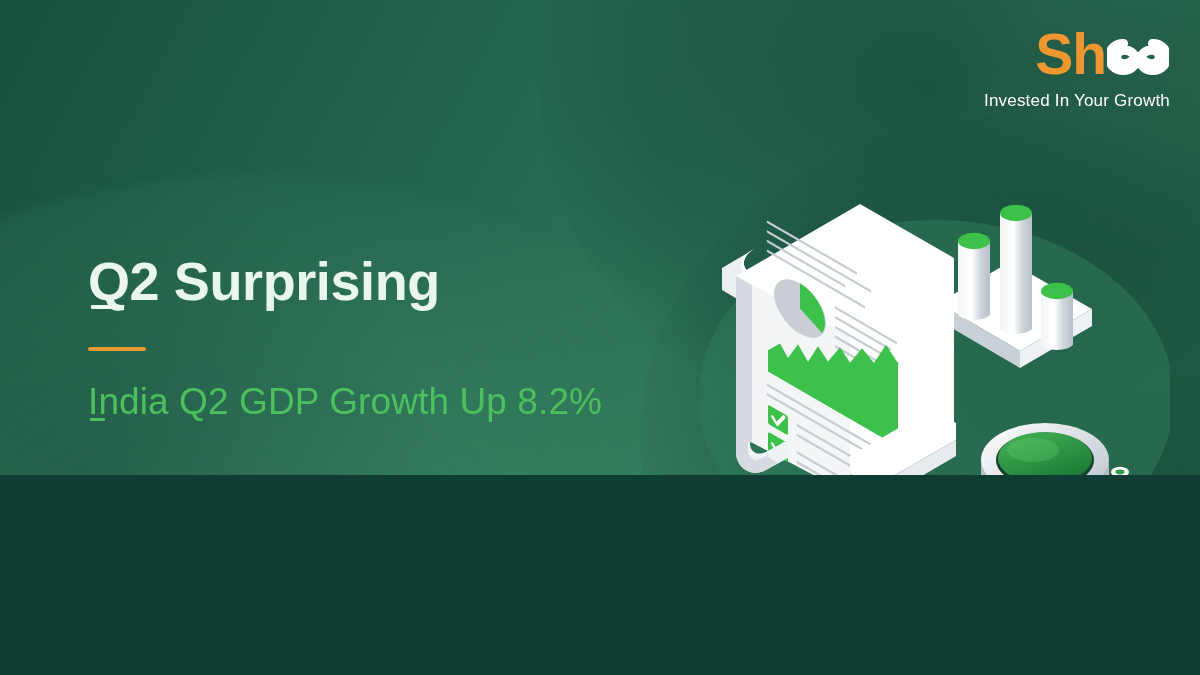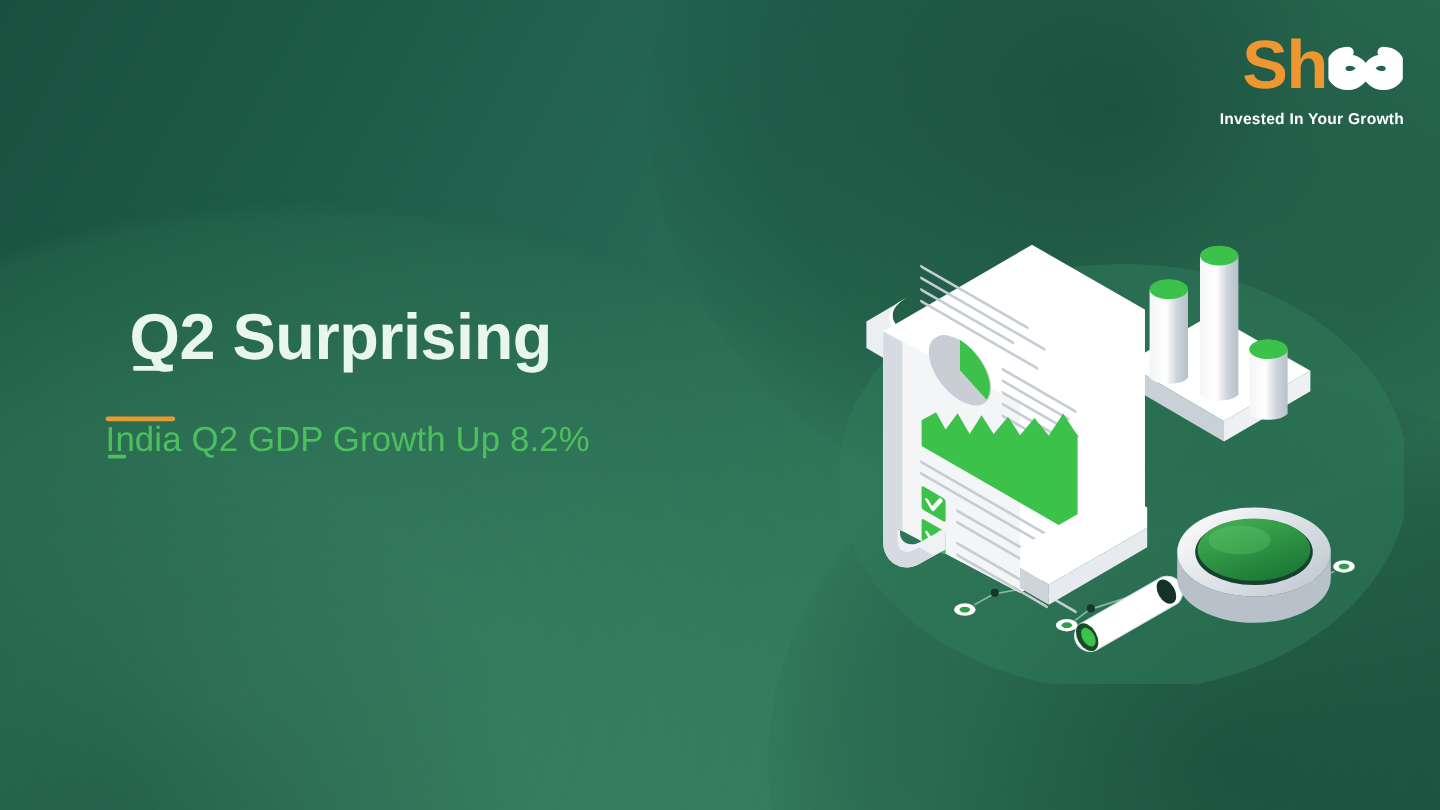--- a/index.html
+++ b/index.html
@@ -5,21 +5,21 @@
   * { margin:0; padding:0; box-sizing:border-box; }
   html, body { width:1200px; height:675px; overflow:hidden; }
   body {
     font-family: "Liberation Sans", sans-serif;
     background:#0f3d34;
   }
 
   
   .stage{
     position:relative;
-    width:1200px; height:675px;
+    width:1200px; height:475px;
     overflow:hidden;
     background:#701a75;
   }
 
   
   .bg-base{
     position:absolute; inset:0;
     background:
       linear-gradient(118deg,
         #19503f 0%,
@@ -93,62 +93,63 @@
   .logo-nya{ color:#ee962f; }
   .logo-inf{
     display:inline-flex;
     align-items:center;
     margin:0 1px;
     position:relative;
     top:2px;
   }
   .logo-tag{
     margin-top:8px;
-    font-size:13px;
-    font-weight:bold;
+    font-size:17px;
+    font-weight:normal;
     color:#ffffff;
     letter-spacing:0.2px;
     white-space:nowrap;
   }
 
   
   .copy{
     position:absolute;
     left:88px; top:251px;
     width:620px;
     z-index:15;
   }
   .headline{
     font-size:54px;
     font-weight:bold;
     line-height:1.14;
     color:#e9f6ec;
     letter-spacing:-0.4px;
   }
-  .headline .ln{ display:block;margin-left:20px; }
+  .headline .ln{ display:block; }
   .q-under{
     position:relative;
     display:inline-block;
   }
   .q-under::after{
     content:"";
     position:absolute;
     left:3px; bottom:4px;
     width:26px; height:3.5px;
     background:#e9f6ec;
     border-radius:1px;
   }
   .rule{
     margin-top:34px;
     width:58px; height:4px;
     background:#e79a33;
     border-radius:2px;
   }
   .subline{
-    font-size:29px;
+    margin-top:30px;
+    font-size:37px;
     font-weight:normal;
     color:#4cc05c;
     letter-spacing:0.1px;
     white-space:nowrap;
   }
   .q-under-sm{
     position:relative;
     display:inline-block;
   }
   .q-under-sm::after{

